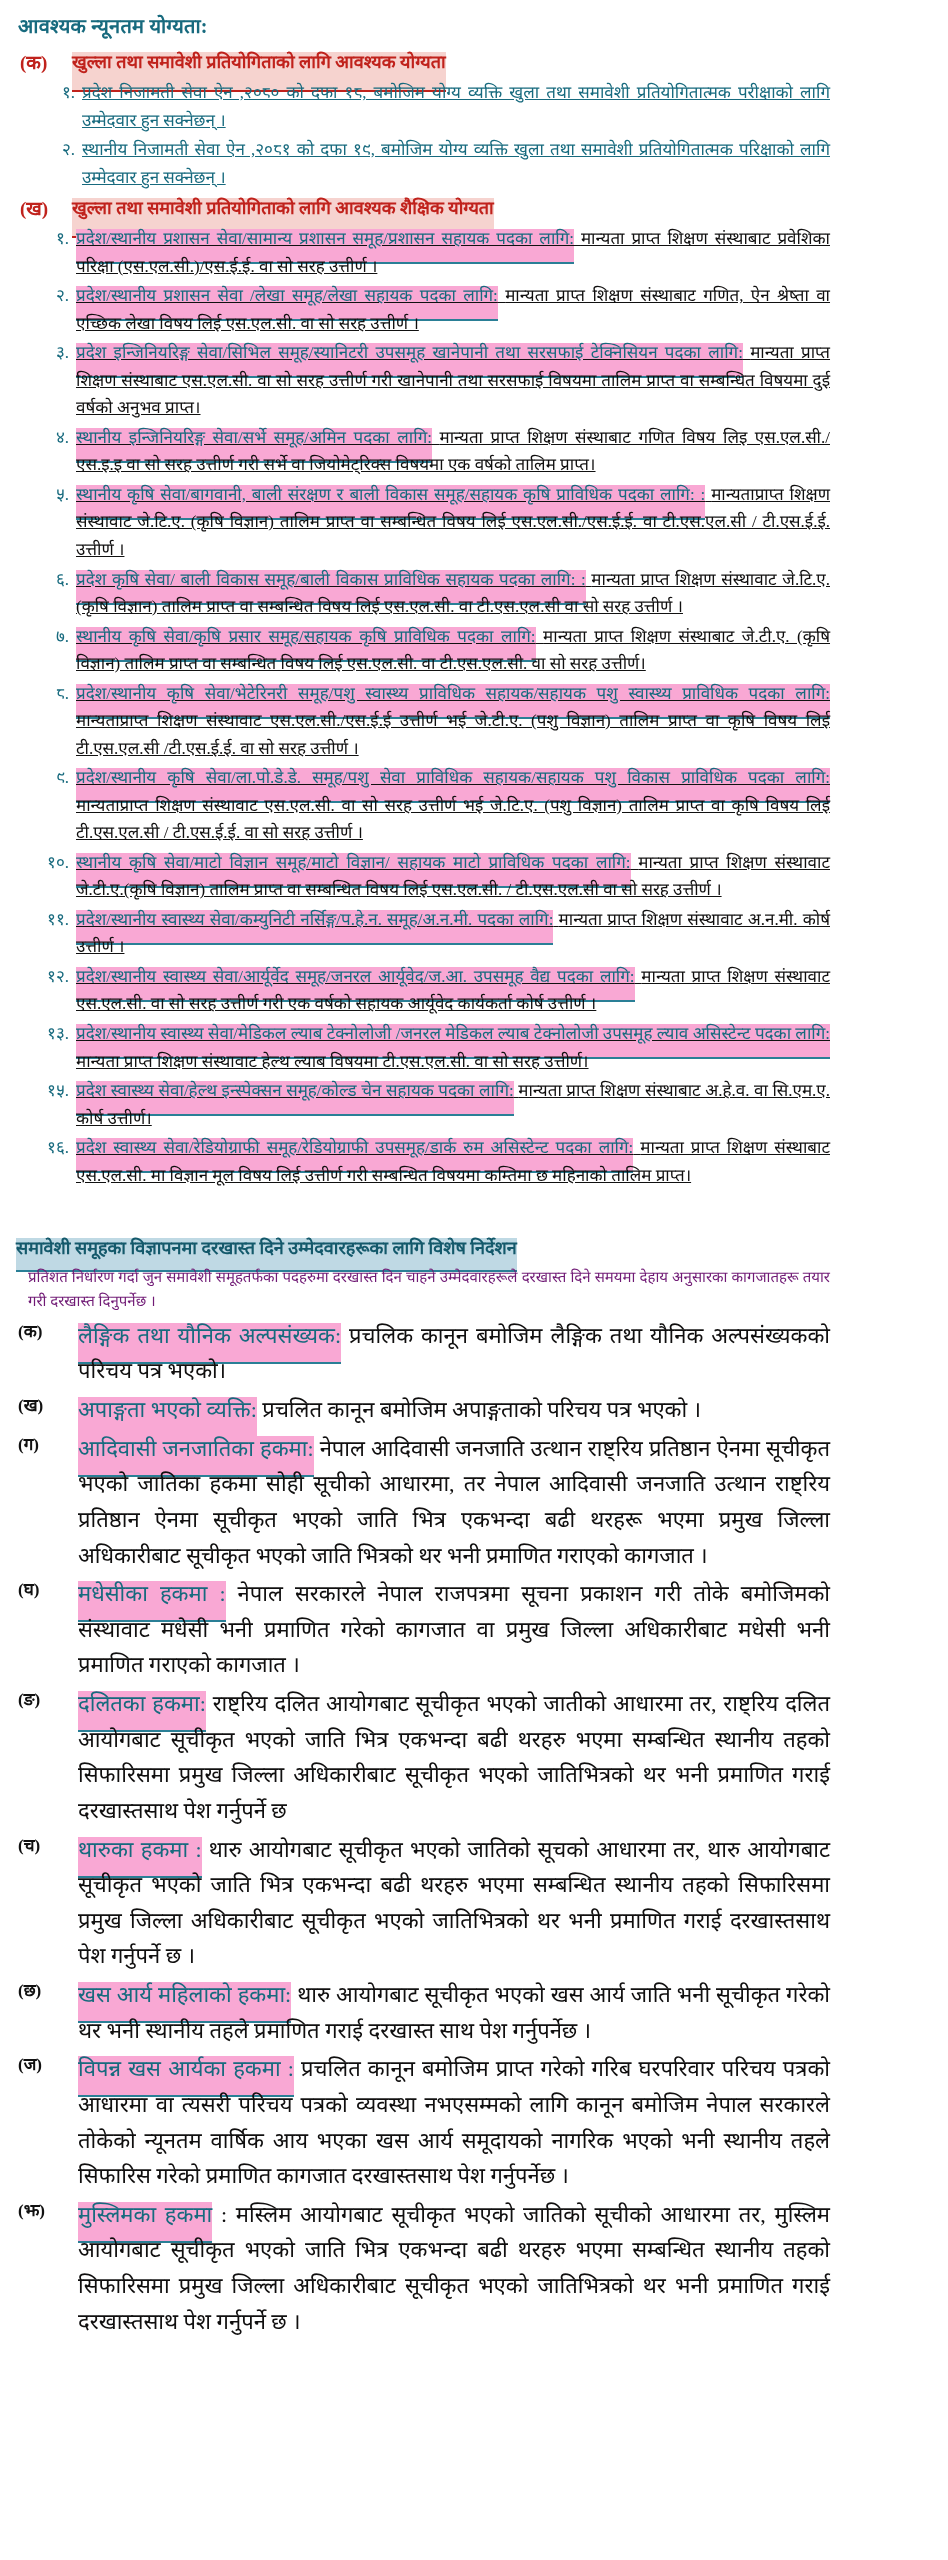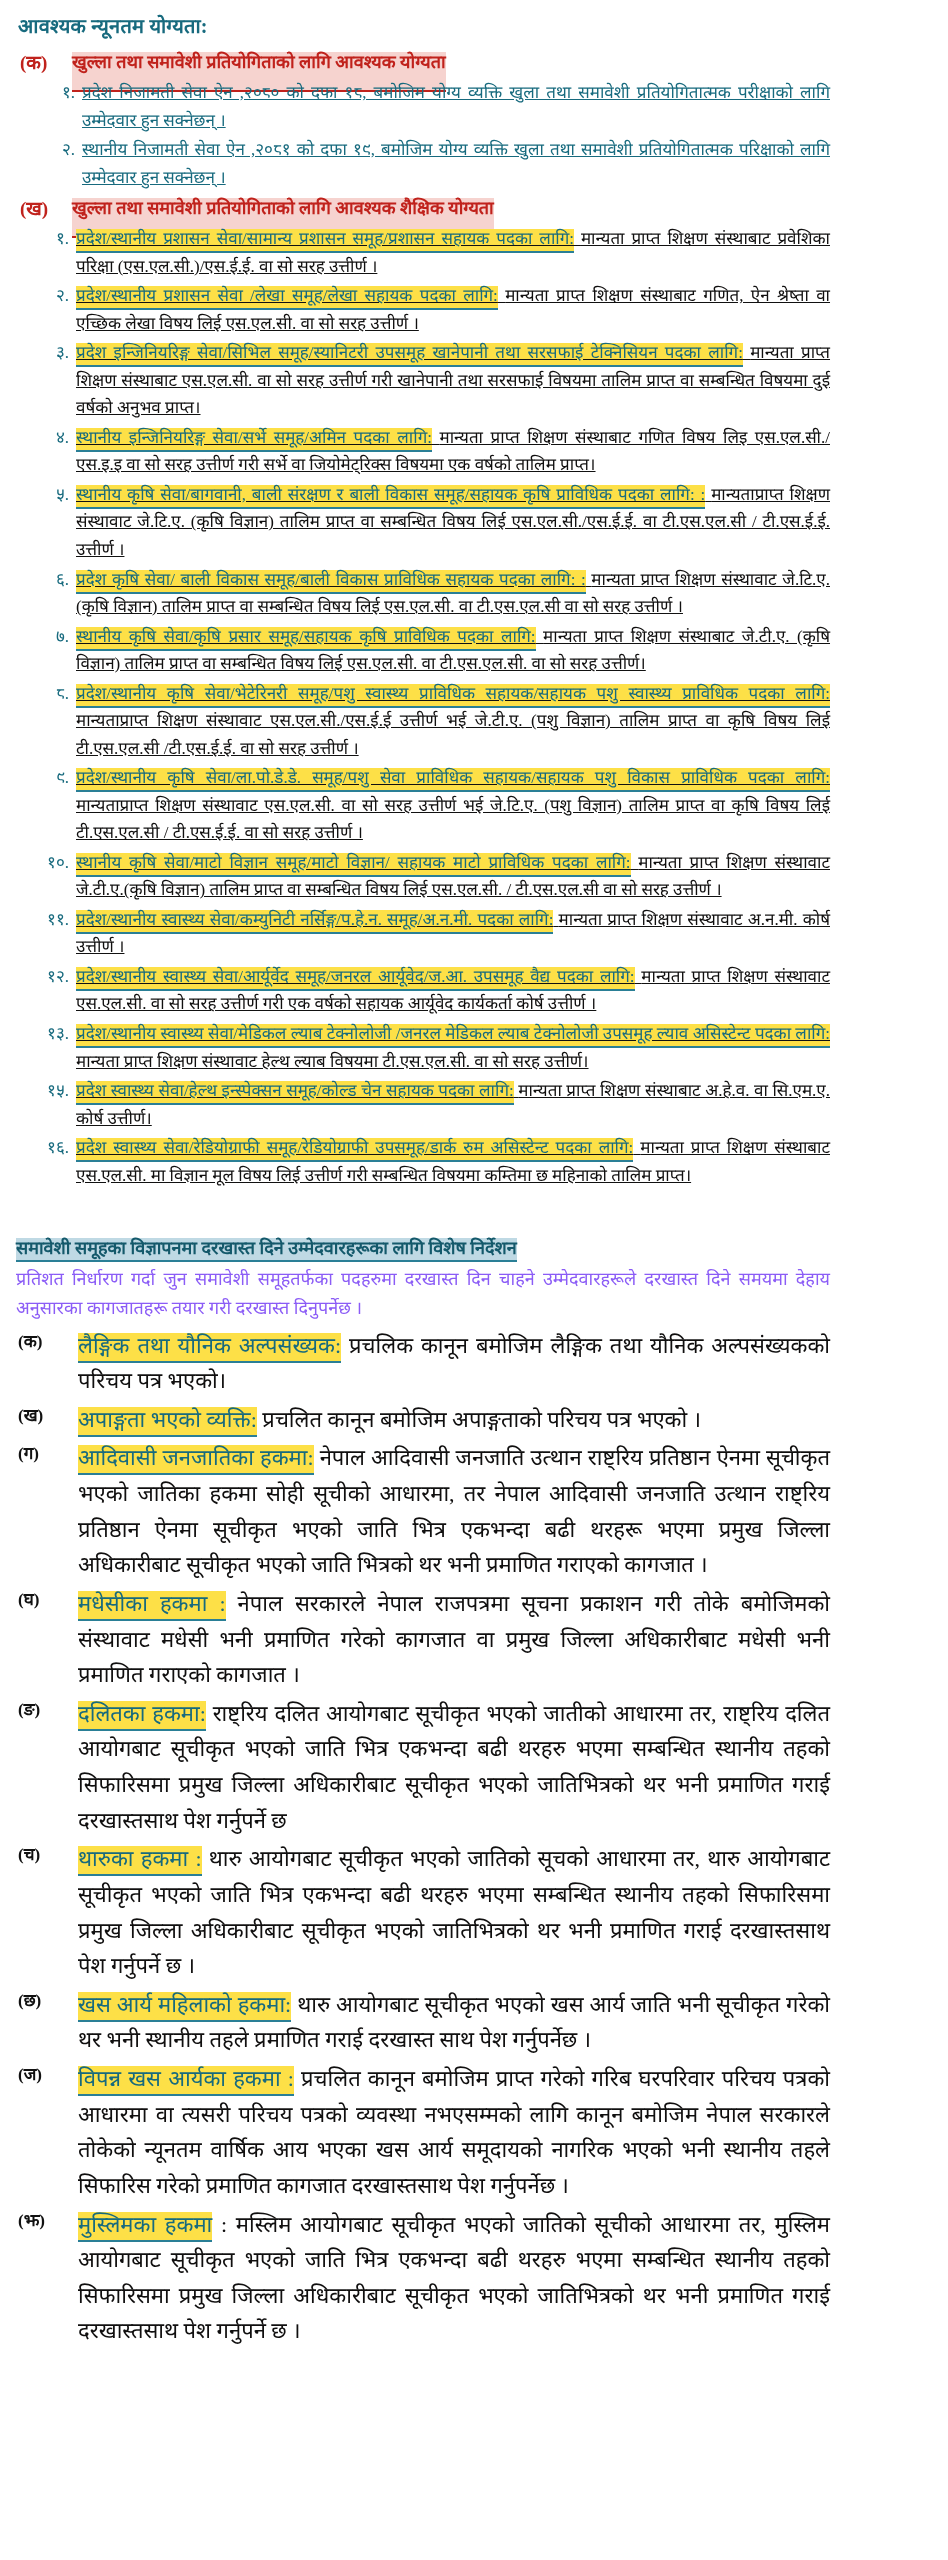--- a/index.html
+++ b/index.html
@@ -18,38 +18,38 @@
     box-sizing: border-box;
     padding: 10px 18px 20px 16px;
   }
 
   
   .teal      { color: #176a7e; }
   .black     { color: #100f0f; }
 
   
   .hl-blue {
-    background: #fde047;
+    background: #f9a8d4;
     border-bottom: 2px solid #2a7f96;
     color: #176a7e;
-    padding-bottom: 3px;
+    padding-bottom: 14px;
   }
   .hl-red {
     background: #f6d3cf;
     border-bottom: 2px solid #c0221c;
     color: #c0221c;
     font-weight: bold;
     padding-bottom: 18px;
   }
   .hl-teal-head {
     background: #bfd9e4;
     border-bottom: 2px solid #2a7f96;
     color: #14596b;
     font-weight: bold;
-    padding-bottom: 2px;
+    padding-bottom: 12px;
     text-align: right;
   }
 
   
   .doc-title {
     font-size: 20px;
     font-weight: bold;
     color: #176a7e;
     margin: 2px 0 10px 2px;
     letter-spacing: .2px;
@@ -116,25 +116,25 @@
 
   
   .block2 {
     margin-top: 46px;
   }
   .block2-title {
     font-size: 18px;
     margin-bottom: 6px;
   }
   .intro-para {
-    font-size: 18px;
+    font-size: 15px;
     line-height: 1.62;
     text-align: justify;
-    margin: 4px 0 4px 0;
-    color: #8b5cf6;
+    margin: 4px 0 4px 12px;
+    color: #701a75;
   }
   .ltr-list {
     margin: 0;
     padding: 0;
     list-style: none;
   }
   .ltr-item {
     display: flex;
     align-items: flex-start;
     margin-bottom: 3px;

